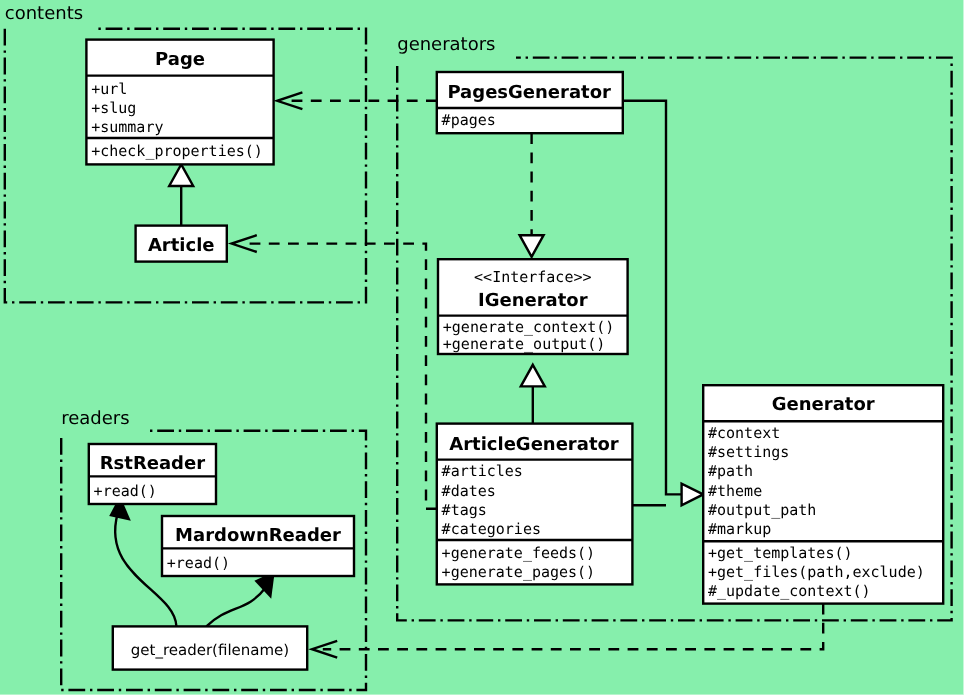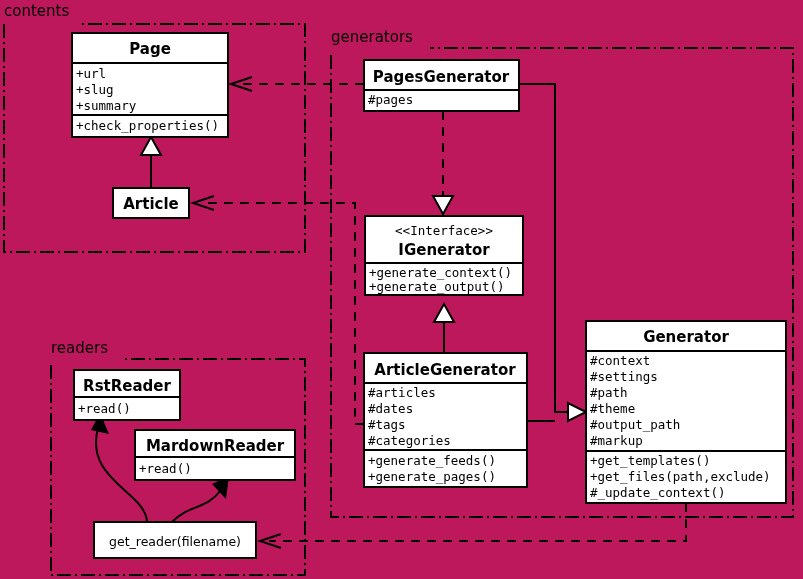--- a/index.html
+++ b/index.html
@@ -10,21 +10,21 @@
   body {
     width: 803px;
     height: 579px;
     font-family: "DejaVu Sans", sans-serif;
     overflow: hidden;
   }
   #diagram-root {
     position: relative;
     width: 803px;
     height: 579px;
-    background: #be185d;
+    background: #86efac;
   }
   svg.diagram {
     display: block;
     width: 803px;
     height: 579px;
   }
   
   .pkg-frame {
     fill: none;
     stroke: #000000;

